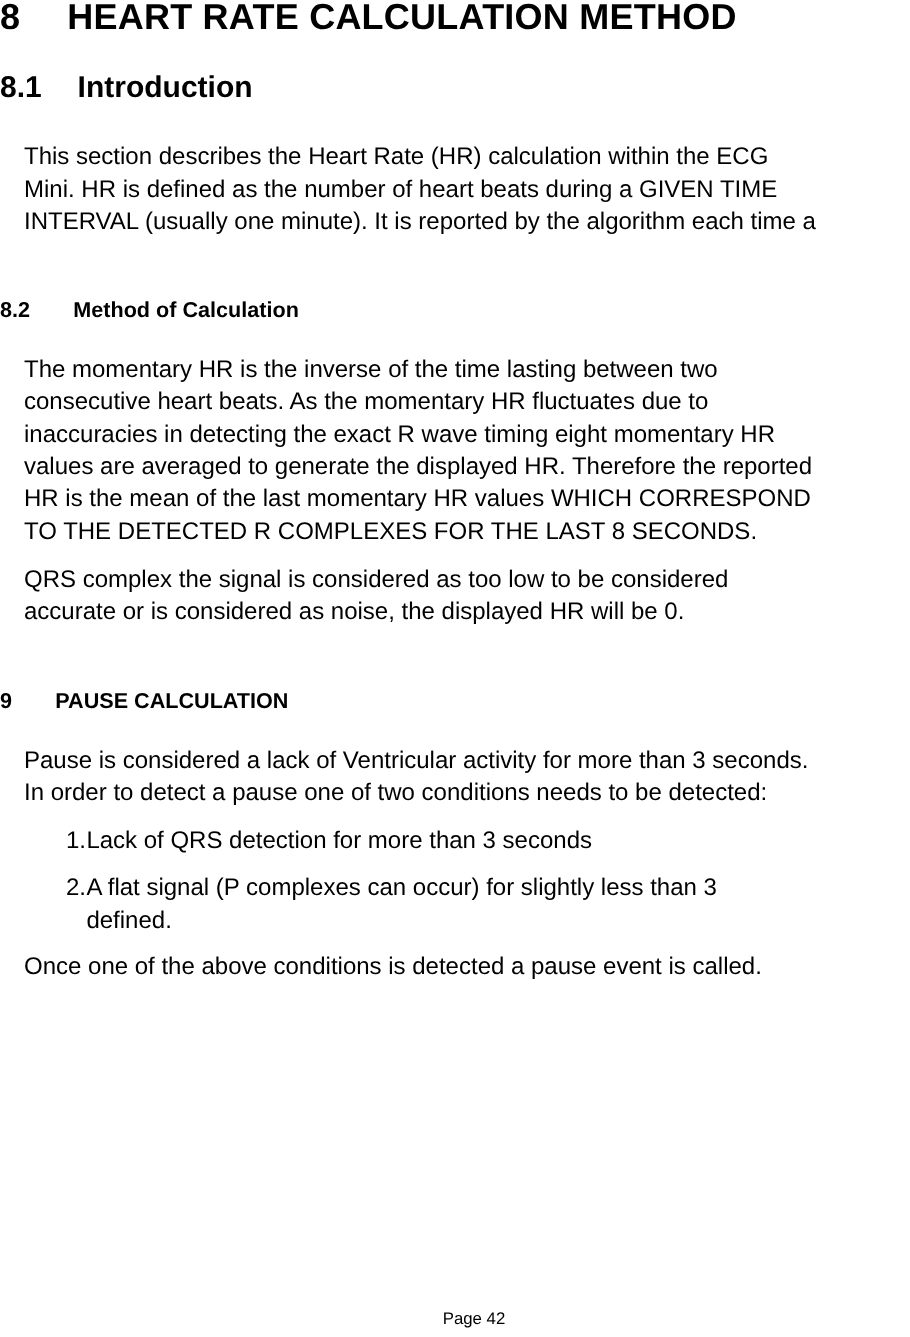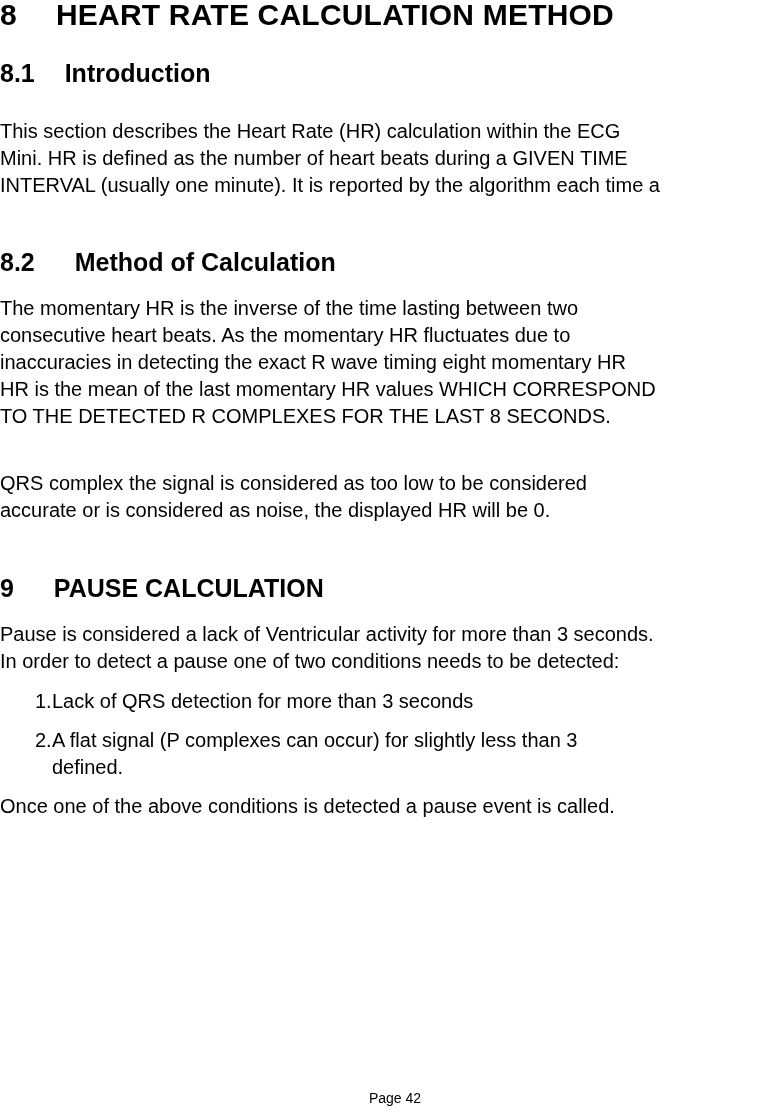--- a/index.html
+++ b/index.html
@@ -3,22 +3,22 @@
 <meta charset="utf-8">
 <style>
   html, body { margin: 0; padding: 0; background: #ffffff; }
   body {
     width: 758px; height: 1114px; position: relative; overflow: hidden;
     font-family: "Liberation Sans", sans-serif; color: #000;
   }
   .abs { position: absolute; white-space: nowrap; }
   .h1 { font-size: 30px; font-weight: bold; letter-spacing: 0.2px; }
   .h2 { font-size: 25px; font-weight: bold; }
-  .h3 { font-size: 25px; font-weight: bold; }
-  .p { font-size: 20px; line-height: 27px; }
+  .h3 { font-size: 18px; font-weight: bold; }
+  .p { font-size: 20px; line-height: 27px; margin-left: 20px; }
   .bold { font-weight: bold; }
   .footer { font-size: 14px; margin-left: 16px; }
 </style>
 </head>
 <body>
 
 <div class="abs h1" style="left:0px; top:-2px;">
   <span>8</span>
   <span style="display:inline-block; width:22px;"></span>
   <span>HEART RATE CALCULATION METHOD</span>
@@ -39,20 +39,21 @@
 <div class="abs h3" style="left:0px; top:248px;">
   <span>8.2</span>
   <span style="display:inline-block; width:26px;"></span>
   <span>Method of Calculation</span>
 </div>
 
 <div class="abs p" style="left:0px; top:295px;">
   <div>The momentary HR is the inverse of the time lasting between two</div>
   <div>consecutive heart beats. As the momentary HR fluctuates due to</div>
   <div>inaccuracies in detecting the exact R wave timing eight momentary HR</div>
+  <div>values are averaged to generate the displayed HR. Therefore the reported</div>
   <div>HR is the mean of the last momentary HR values WHICH CORRESPOND</div>
   <div>TO THE DETECTED R COMPLEXES FOR THE LAST 8 SECONDS.</div>
 </div>
 
 <div class="abs p" style="left:0px; top:470px;">
   <div>QRS complex the signal is considered as too low to be considered</div>
   <div>accurate or is considered as noise, the displayed HR will be 0.</div>
 </div>
 
 <div class="abs h3" style="left:0px; top:574px;">

